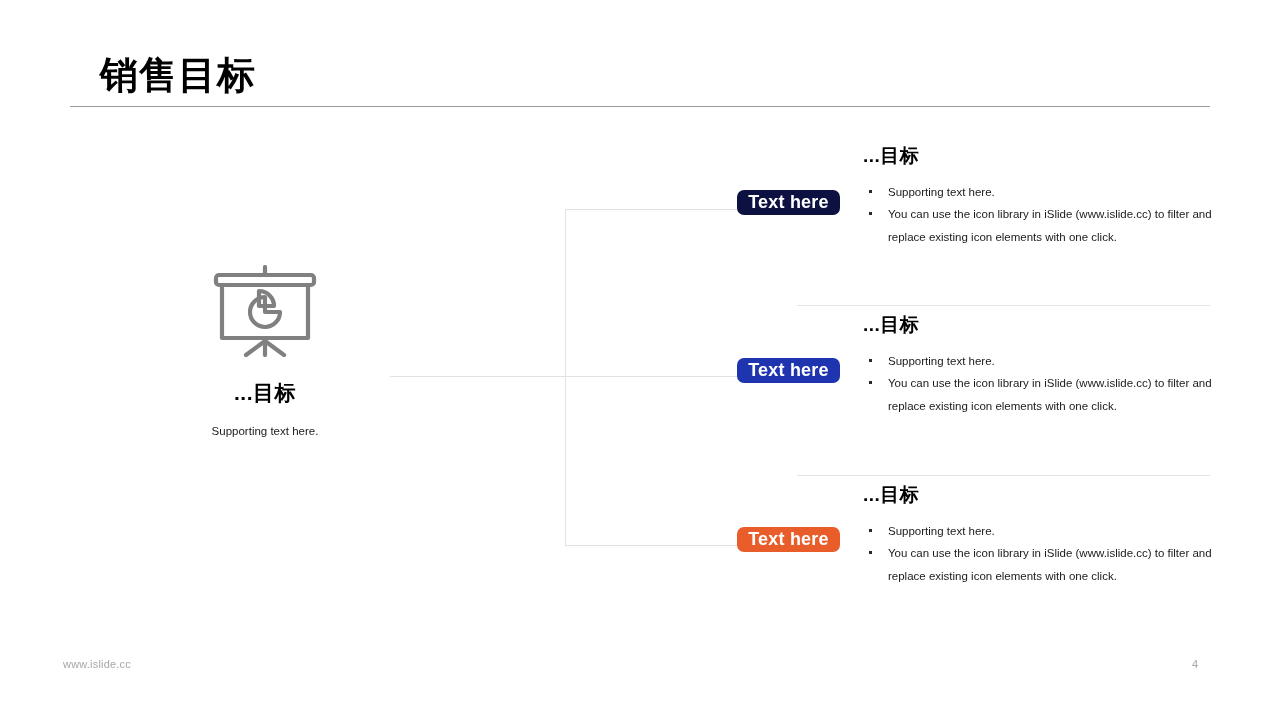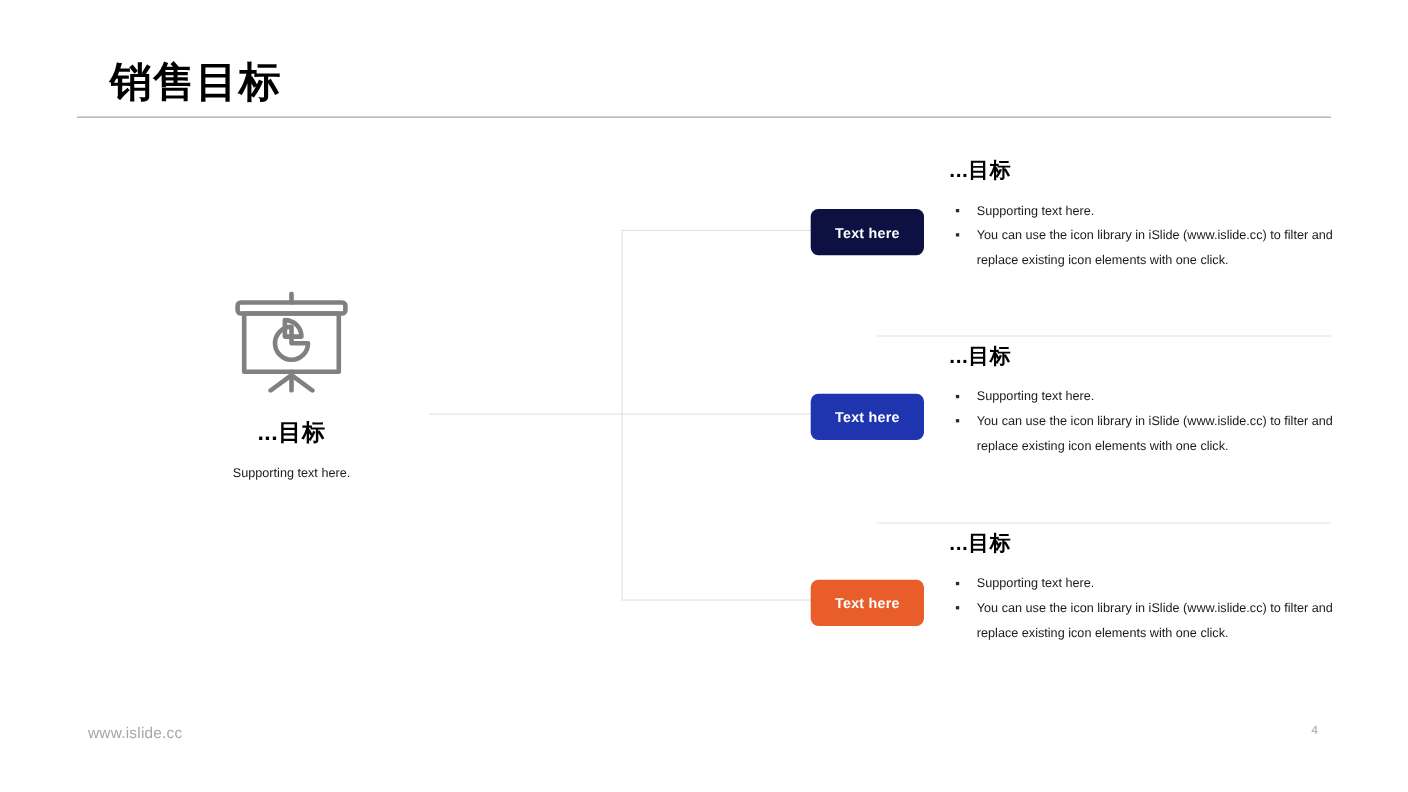--- a/index.html
+++ b/index.html
@@ -114,24 +114,24 @@
     height: 150px;
   }
   .block-1 { top: 145px; }
   .block-2 { top: 314px; }
   .block-3 { top: 484px; }
 
   .badge {
     position: absolute;
     left: 0;
     width: 103px;
-    height: 42px;
+    height: 25px;
     border-radius: 7px;
     color: #ffffff;
-    font-size: 13px;
+    font-size: 18px;
     font-weight: 700;
     display: flex;
     align-items: center;
     justify-content: center;
     letter-spacing: 0.2px;
   }
   .badge-1 { top: 45px; background: #0d1142; }
   .badge-2 { top: 44px; background: #1f35b0; }
   .badge-3 { top: 43px; background: #e85d2a; }
 
@@ -177,23 +177,23 @@
     width: 413px;
     height: 1px;
     background: #e4e4e4;
   }
   .divider-1 { top: 305px; }
   .divider-2 { top: 475px; }
 
   
   .footer-left {
     position: absolute;
-    left: 80px;
+    left: 63px;
     top: 658px;
-    font-size: 14px;
+    font-size: 11px;
     color: #a6a6a6;
     letter-spacing: 0.2px;
   }
   .footer-right {
     position: absolute;
     left: 1180px;
     top: 658px;
     width: 30px;
     text-align: center;
     font-size: 11px;

